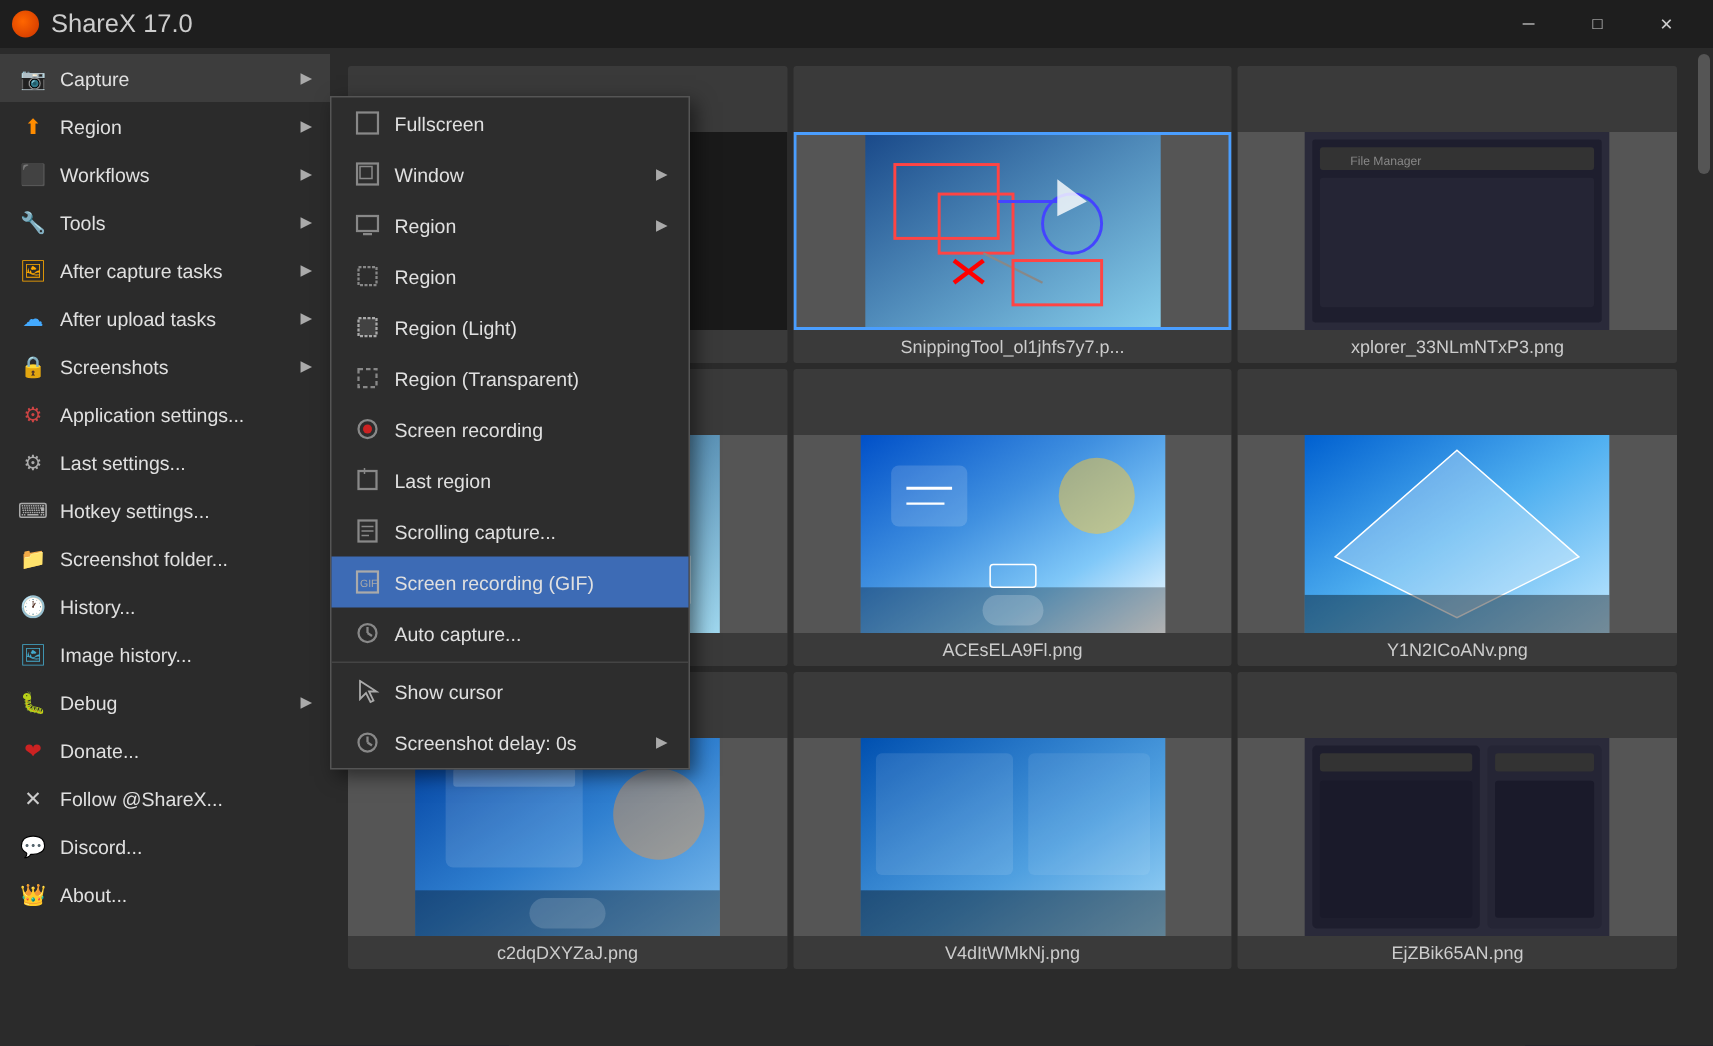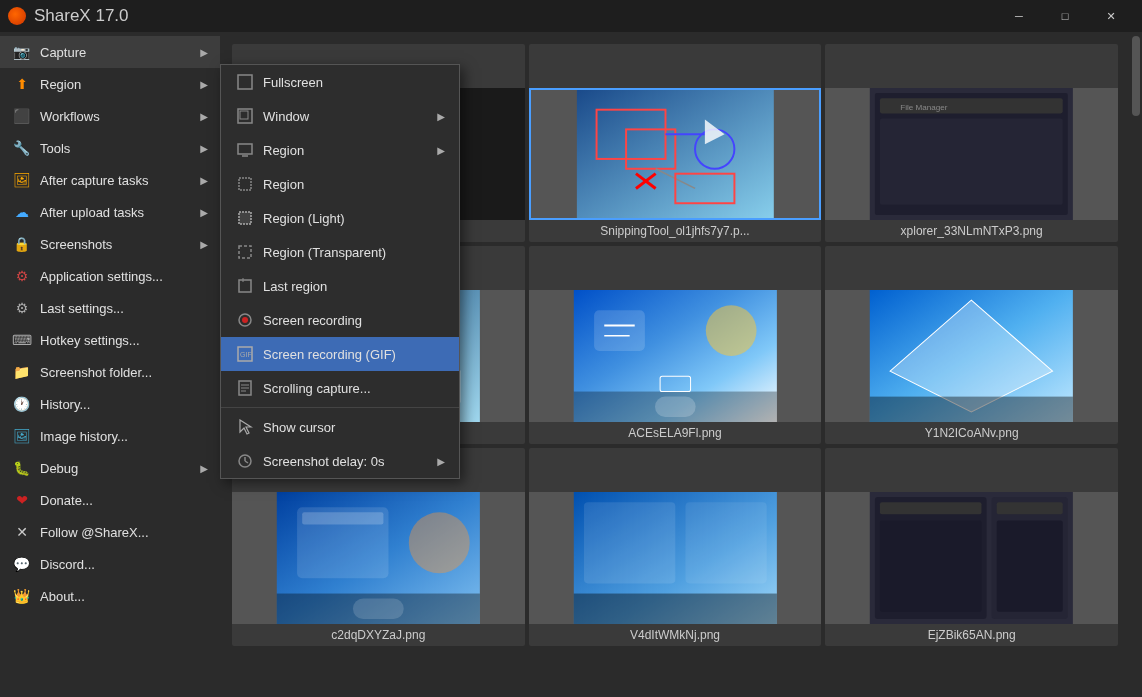--- a/index.html
+++ b/index.html
@@ -372,54 +372,64 @@
       <div class="dropdown-item-icon">
         <svg width="16" height="16" viewBox="0 0 16 16">
             <rect x="2" y="2" width="12" height="12" fill="none" stroke="#888" stroke-width="1.5" stroke-dasharray="3,2"></rect>
           </svg>
       </div>
       <span>Region (Transparent)</span>
     </div>
     <div class="dropdown-item">
       <div class="dropdown-item-icon">
         <svg width="16" height="16" viewBox="0 0 16 16">
+            <circle cx="8" cy="8" r="6" fill="none" stroke="#888" stroke-width="1.5"></circle>
+            <circle cx="8" cy="8" r="3" fill="#cc2222"></circle>
+          </svg>
+      </div>
+      <span>Screen recording</span>
+    </div>
+    <div class="dropdown-item">
+      <div class="dropdown-item-icon">
+        <svg width="16" height="16" viewBox="0 0 16 16">
             <rect x="2" y="2" width="12" height="12" fill="none" stroke="#888" stroke-width="1.5"></rect>
             <line x1="6" y1="0" x2="6" y2="4" stroke="#888"></line>
           </svg>
       </div>
       <span>Last region</span>
-    </div>
-    <div class="dropdown-item">
-      <div class="dropdown-item-icon">
-        <svg width="16" height="16" viewBox="0 0 16 16">
-            <circle cx="8" cy="8" r="6" fill="none" stroke="#888" stroke-width="1.5"></circle>
-            <circle cx="8" cy="8" r="3" fill="#cc2222"></circle>
-          </svg>
-      </div>
-      <span>Screen recording</span>
-    </div>
-    <div class="dropdown-item highlighted">
-      <div class="dropdown-item-icon">
-        <svg width="16" height="16" viewBox="0 0 16 16">
-            <rect x="1" y="1" width="14" height="14" fill="none" stroke="#aaa" stroke-width="1.5"></rect>
-            <text x="3" y="11" font-size="7" fill="#aaa">GIF</text>
-          </svg>
-      </div>
-      <span>Screen recording (GIF)</span>
     </div>
     <div class="dropdown-item">
       <div class="dropdown-item-icon">
         <svg width="16" height="16" viewBox="0 0 16 16">
             <rect x="2" y="1" width="12" height="14" fill="none" stroke="#888" stroke-width="1.5"></rect>
             <line x1="4" y1="5" x2="12" y2="5" stroke="#888"></line>
             <line x1="4" y1="8" x2="12" y2="8" stroke="#888"></line>
             <line x1="4" y1="11" x2="9" y2="11" stroke="#888"></line>
           </svg>
       </div>
       <span>Scrolling capture...</span>
+    </div>
+    <div class="dropdown-item highlighted">
+      <div class="dropdown-item-icon">
+        <svg width="16" height="16" viewBox="0 0 16 16">
+            <rect x="1" y="1" width="14" height="14" fill="none" stroke="#aaa" stroke-width="1.5"></rect>
+            <text x="3" y="11" font-size="7" fill="#aaa">GIF</text>
+          </svg>
+      </div>
+      <span>Screen recording (GIF)</span>
+    </div>
+    <div class="dropdown-item">
+      <div class="dropdown-item-icon">
+        <svg width="16" height="16" viewBox="0 0 16 16">
+            <circle cx="8" cy="8" r="6" fill="none" stroke="#888" stroke-width="1.5"></circle>
+            <line x1="8" y1="4" x2="8" y2="8" stroke="#888" stroke-width="1.5"></line>
+            <line x1="8" y1="8" x2="11" y2="10" stroke="#888" stroke-width="1.5"></line>
+          </svg>
+      </div>
+      <span>Auto capture...</span>
     </div>
     <div class="dropdown-divider"></div>
     <div class="dropdown-item">
       <div class="dropdown-item-icon">
         <svg width="16" height="16" viewBox="0 0 16 16">
             <polygon points="3,1 3,13 7,9 10,15 12,14 9,8 14,8" fill="none" stroke="#aaa" stroke-width="1.2"></polygon>
           </svg>
       </div>
       <span>Show cursor</span>
     </div>

